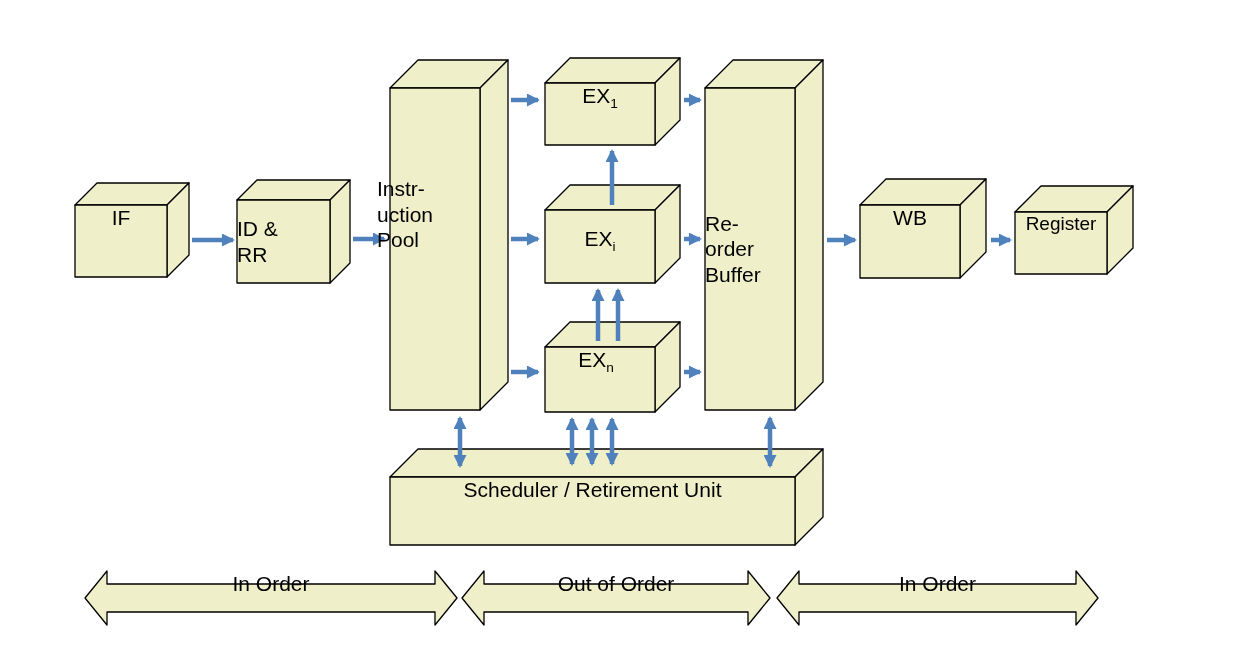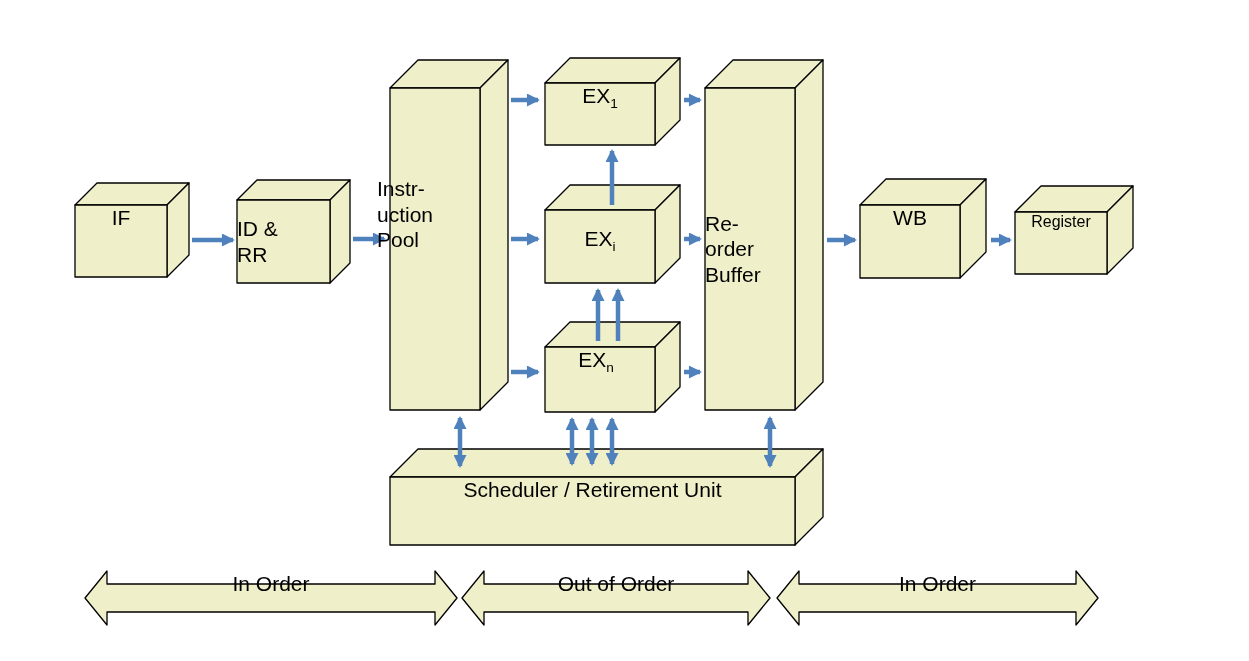--- a/index.html
+++ b/index.html
@@ -24,21 +24,21 @@
   .lbl{
     position:absolute;
     display:flex;align-items:flex-start;justify-content:center;
     text-align:center;
     font-size:21px;line-height:1.22;
     color:var(--label-color);
     pointer-events:none;
   }
   .lbl.col{flex-direction:column;}
   .lbl sub{font-size:0.65em;}
-  .lbl.small{font-size:16px;}
+  .lbl.small{font-size:19px;}
 </style>
 </head>
 <body>
 
 <div class="stage">
 
   <svg width="1249" height="661" viewBox="0 0 1249 661">
     <defs>
       <marker id="ah" viewBox="0 0 10 10" refX="8.5" refY="5" markerWidth="15" markerHeight="13" markerUnits="userSpaceOnUse" orient="auto-start-reverse">
         <path d="M0,0 L10,5 L0,10 Z" style="fill:var(--arrow-color)"></path>

